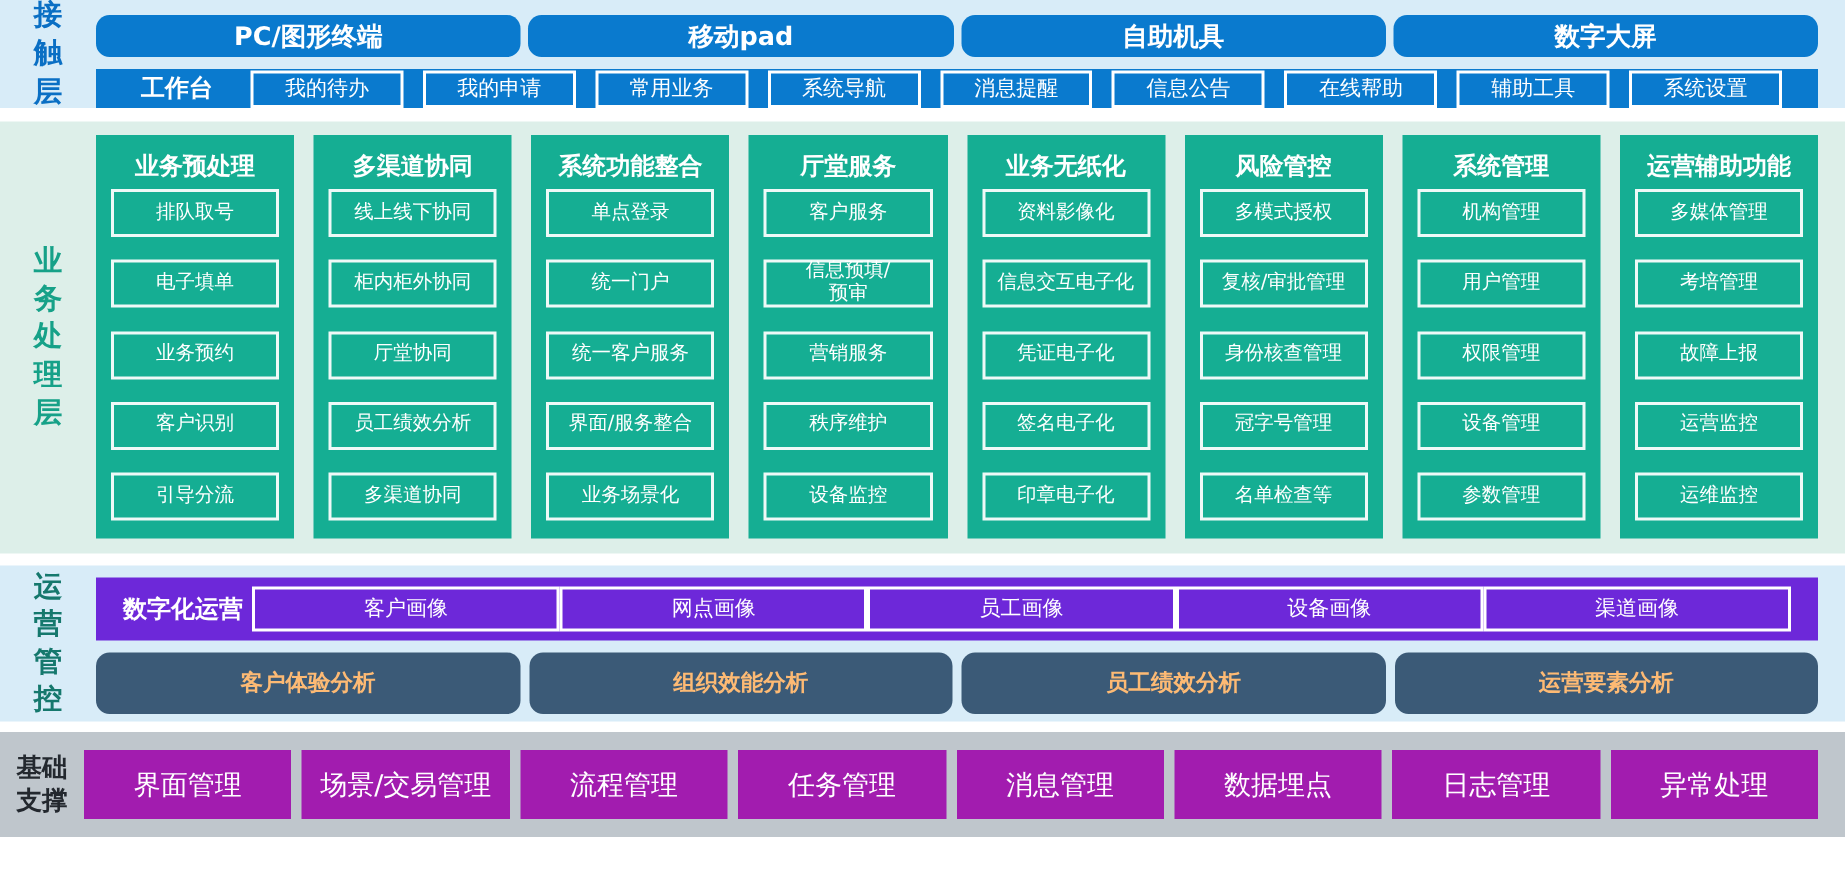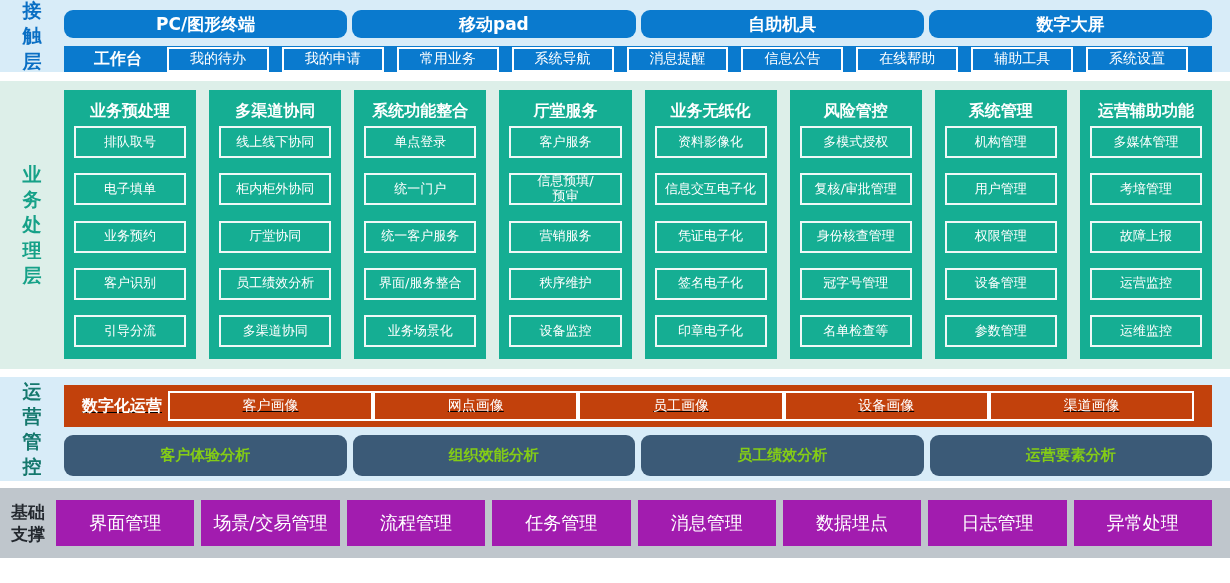--- a/index.html
+++ b/index.html
@@ -43,29 +43,29 @@
   .gcol-title { color: #fff; font-weight: 700; font-size: 16px; text-align: center; height: 31px; line-height: 31px; flex: none; white-space: nowrap; }
   .gcol-items { flex: 1; display: flex; flex-direction: column; justify-content: space-between; }
   .gitem {
     height: 32px; border: 2px solid rgba(255,255,255,.93); color: #fff; font-size: 13px;
     display: flex; align-items: center; justify-content: center; text-align: center;
     white-space: pre-line; line-height: 1.15; cursor: pointer;
   }
 
   
   .b3-content { flex: 1; padding: 8px 18px 0 0; display: flex; flex-direction: column; }
-  .digital-bar { height: 42px; background: #c2410c; display: flex; align-items: center; padding-right: 18px; text-decoration: underline; }
+  .digital-bar { height: 42px; background: #6d28d9; display: flex; align-items: center; padding-right: 18px; }
   .digital-label { color: #fff; font-weight: 700; font-size: 16px; padding: 0 6px 0 18px; flex: none; }
   .digital-btn {
     flex: 1; height: 30px; border: 2px solid #fff; color: #fff; font-size: 14px;
     display: flex; align-items: center; justify-content: center; cursor: pointer;
   }
   .analysis-row { margin-top: 8px; display: flex; gap: 6px; height: 41px; }
   .analysis-btn {
-    flex: 1; background: #3b5a77; border-radius: 9px; color: #84cc16; font-weight: 700; font-size: 15px;
+    flex: 1; background: #3b5a77; border-radius: 9px; color: #fdba74; font-weight: 700; font-size: 15px;
     display: flex; align-items: center; justify-content: center; cursor: pointer;
   }
 
   
   .b4-content { flex: 1; display: flex; align-items: center; gap: 7px; padding-right: 18px; }
   .gray-btn {
     flex: 1; height: 46px; background: #a21caf; color: #fff; font-size: 18px;
     display: flex; align-items: center; justify-content: center; cursor: pointer;
   }
 </style>

